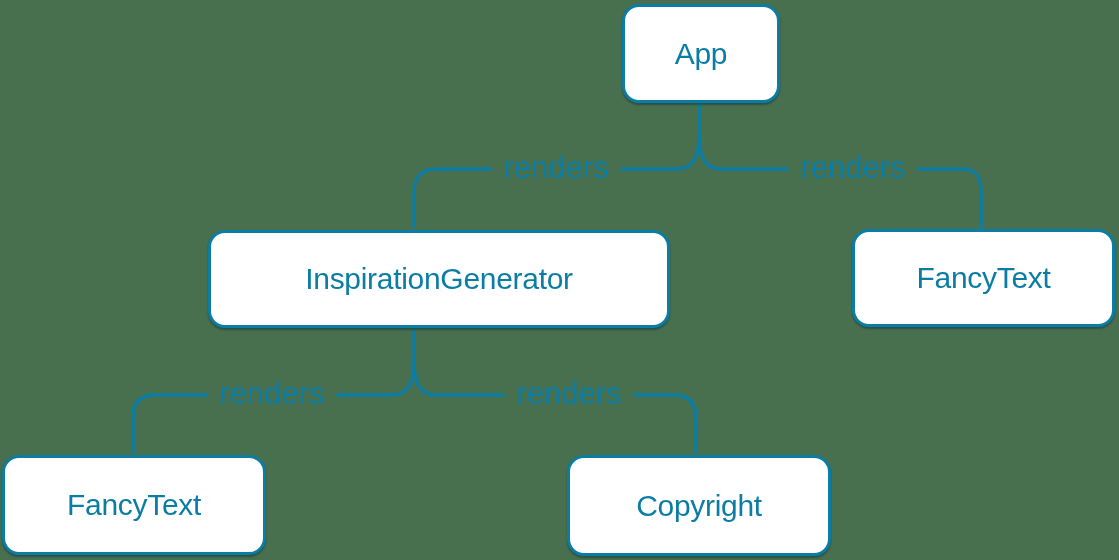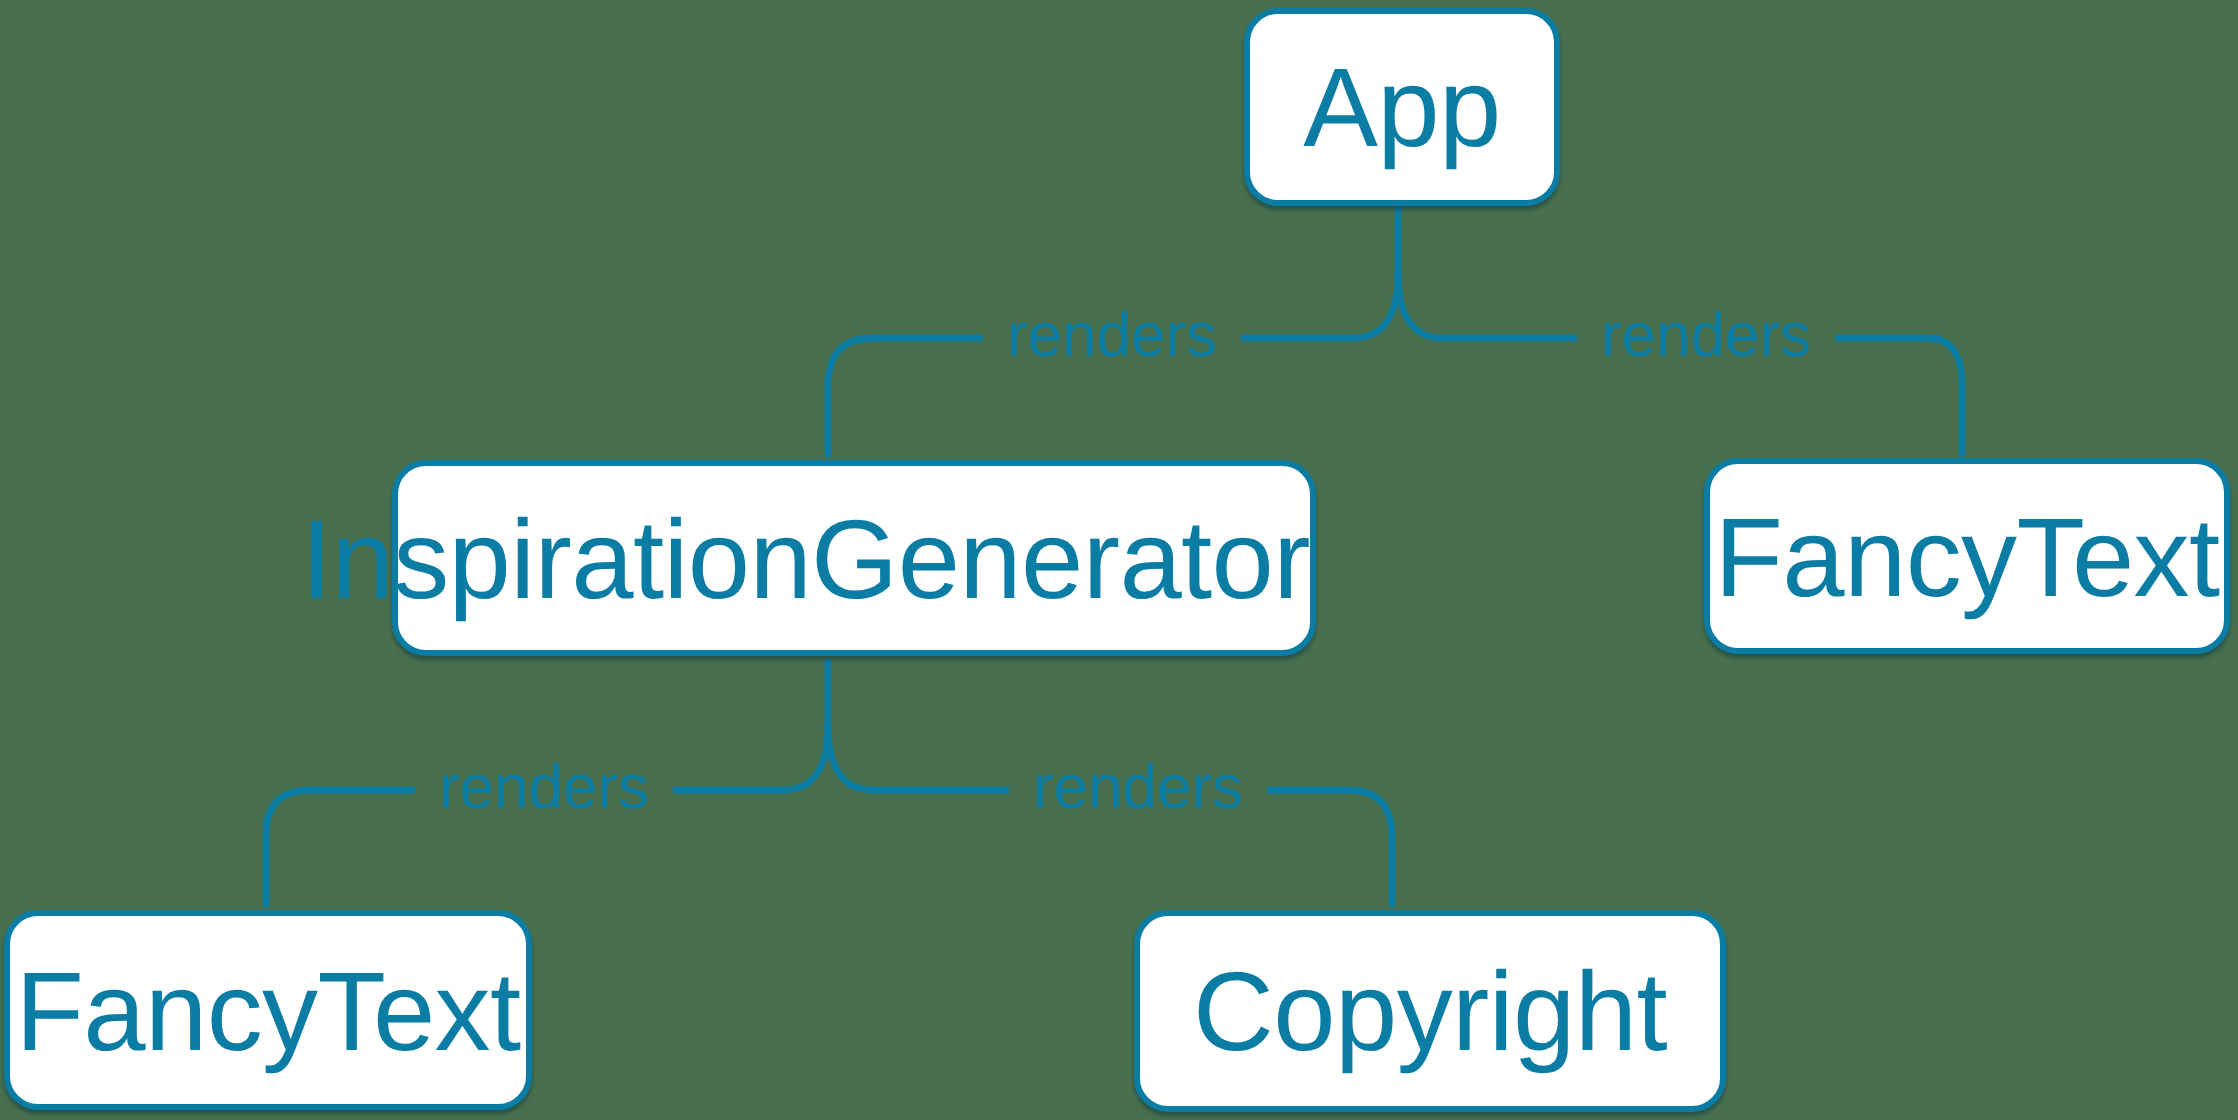--- a/index.html
+++ b/index.html
@@ -33,30 +33,30 @@
   .node {
     position: absolute;
     display: flex;
     align-items: center;
     justify-content: center;
     background: var(--node-fill);
     border: 3px solid var(--accent);
     border-radius: 17px;
     box-shadow: 0 2px 2px rgba(0, 45, 65, 0.45);
     color: var(--accent);
-    font-size: 56px;
+    font-size: 30px;
     font-weight: 500;
     letter-spacing: -0.3px;
     white-space: nowrap;
   }
   .node-app          { left: 622px; top: 4px;   width: 158px; height: 99px;  }
-  .node-insp         { left: 196px; top: 230px; width: 462px; height: 98px; justify-content: flex-end;  }
+  .node-insp         { left: 208px; top: 230px; width: 462px; height: 98px;  }
   .node-fancy-top    { left: 852px; top: 229px; width: 263px; height: 98px;  }
   .node-fancy-bottom { left: 2px;   top: 455px; width: 264px; height: 100px; }
-  .node-copyright    { left: 567px; top: 455px; width: 296px; height: 101px; }
+  .node-copyright    { left: 567px; top: 455px; width: 264px; height: 101px; }
   .edge-label {
     position: absolute;
     transform: translate(-50%, -50%);
     background: var(--bg);
     color: var(--accent);
     font-size: 31px;
     font-weight: 400;
     line-height: 1.15;
     padding: 0 12px;
     white-space: nowrap;

